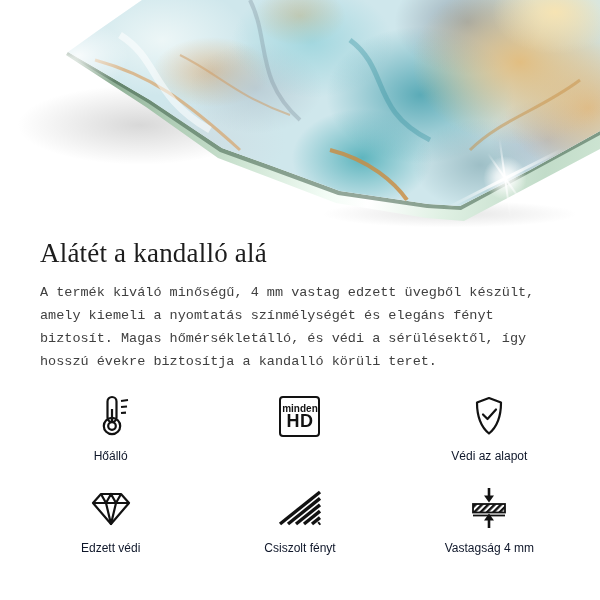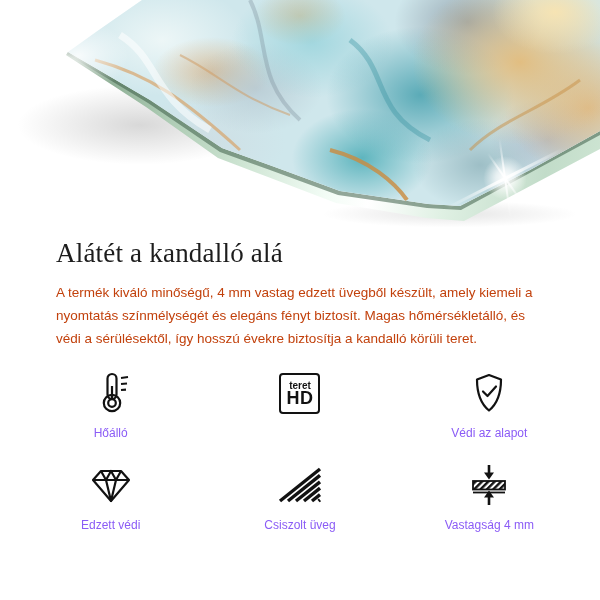--- a/index.html
+++ b/index.html
@@ -40,31 +40,31 @@
     background:radial-gradient(70px 50px at 78px 56px, rgba(255,255,255,.85), rgba(255,255,255,0) 72%);}
   .sparkle{position:absolute;left:505px;top:178px;width:0;height:0;}
   .sparkle .glow{position:absolute;left:-22px;top:-22px;width:44px;height:44px;
     background:radial-gradient(circle, rgba(255,255,255,1) 0%, rgba(255,255,255,.7) 30%, rgba(255,255,255,0) 70%);}
   .sparkle .ray{position:absolute;background:linear-gradient(90deg, rgba(255,255,255,0), #fff 50%, rgba(255,255,255,0));}
   .ray-edge{left:-65px;top:-1.5px;width:130px;height:3px;transform:rotate(-27deg);}
   .ray-vert{left:-40px;top:-1px;width:80px;height:2px;transform:rotate(82deg);}
   .ray-x{left:-30px;top:-1px;width:60px;height:2px;transform:rotate(55deg);}
 
   
-  .content{padding:0 56px;}
+  .content{padding:0 40px;}
   h2{margin:6px 0 0;font-family:"Liberation Serif", serif;font-weight:normal;
      font-size:27px;line-height:34px;color:#1d1d1d;letter-spacing:.2px;}
-  .desc{margin:11px 0 0;max-width:525px;font-size:13.5px;line-height:23px;color:#c2410c;}
+  .desc{margin:11px 0 0;max-width:525px;font-size:13.5px;line-height:23px;color:#404040;font-family:Liberation Mono, monospace;}
 
   
   .features{margin:21px 16px 0;display:grid;grid-template-columns:repeat(3,1fr);row-gap:23px;}
   .feature{display:flex;flex-direction:column;align-items:center;}
   .icon-box{height:44px;display:flex;align-items:center;justify-content:center;}
   .feature svg{display:block;}
-  .flabel{margin-top:11px;font-size:12px;color:#8b5cf6;text-align:center;line-height:14px;}
+  .flabel{margin-top:11px;font-size:12px;color:#0f172a;text-align:center;line-height:14px;}
   .uhd{width:37px;height:37px;border:2.5px solid #121212;border-radius:4px;
        display:flex;flex-direction:column;align-items:center;justify-content:center;color:#121212;}
   .uhd .t1{font-size:10px;font-weight:bold;line-height:10px;}
   .uhd .t2{font-size:18px;font-weight:bold;line-height:15px;letter-spacing:.5px;}
   .ic{stroke:#121212;fill:none;stroke-width:2.2;}
 </style>
 </head>
 <body>
 
 <div class="page">
@@ -113,21 +113,21 @@
           <line class="ic" x1="30" y1="13" x2="36" y2="12.5"></line>
           <line class="ic" x1="30" y1="19" x2="35" y2="18.7"></line>
         </svg>
       </div>
       <div class="flabel">Hőálló</div>
     </div>
 
     <div class="feature">
       <div class="icon-box">
         <div class="uhd">
-          <span class="t1">teret</span>
+          <span class="t1">minden</span>
           <span class="t2">HD</span>
         </div>
       </div>
     </div>
 
     <div class="feature">
       <div class="icon-box">
         <svg width="40" height="44" viewBox="0 0 40 44">
           <path class="ic" stroke-width="2.4" stroke-linejoin="round" d="M20,4 L32,8.5 C32,22 28,33 20,39.5 C12,33 8,22 8,8.5 Z"></path>
           <path class="ic" stroke-width="2.6" stroke-linecap="round" stroke-linejoin="round" d="M14,20.5 L18.5,25 L27,15.5"></path>
@@ -152,21 +152,21 @@
           <g stroke="#121212" stroke-width="3.4">
             <line x1="2" y1="34" x2="42" y2="2"></line>
             <line x1="10" y1="34" x2="42" y2="8.4"></line>
             <line x1="18" y1="34" x2="42" y2="14.8"></line>
             <line x1="26" y1="34" x2="42" y2="21.2"></line>
             <line x1="34" y1="34" x2="42" y2="27.6"></line>
             <line x1="40.5" y1="34" x2="42" y2="32.8"></line>
           </g>
         </svg>
       </div>
-      <div class="flabel">Csiszolt üveg</div>
+      <div class="flabel">Csiszolt fényt</div>
     </div>
 
     <div class="feature">
       <div class="icon-box">
         <svg width="44" height="44" viewBox="0 0 44 44">
           <defs>
             <pattern id="hatch" width="4.5" height="4.5" patternUnits="userSpaceOnUse" patternTransform="rotate(45)">
               <rect width="2.4" height="4.5" fill="#121212"></rect>
             </pattern>
           </defs>

